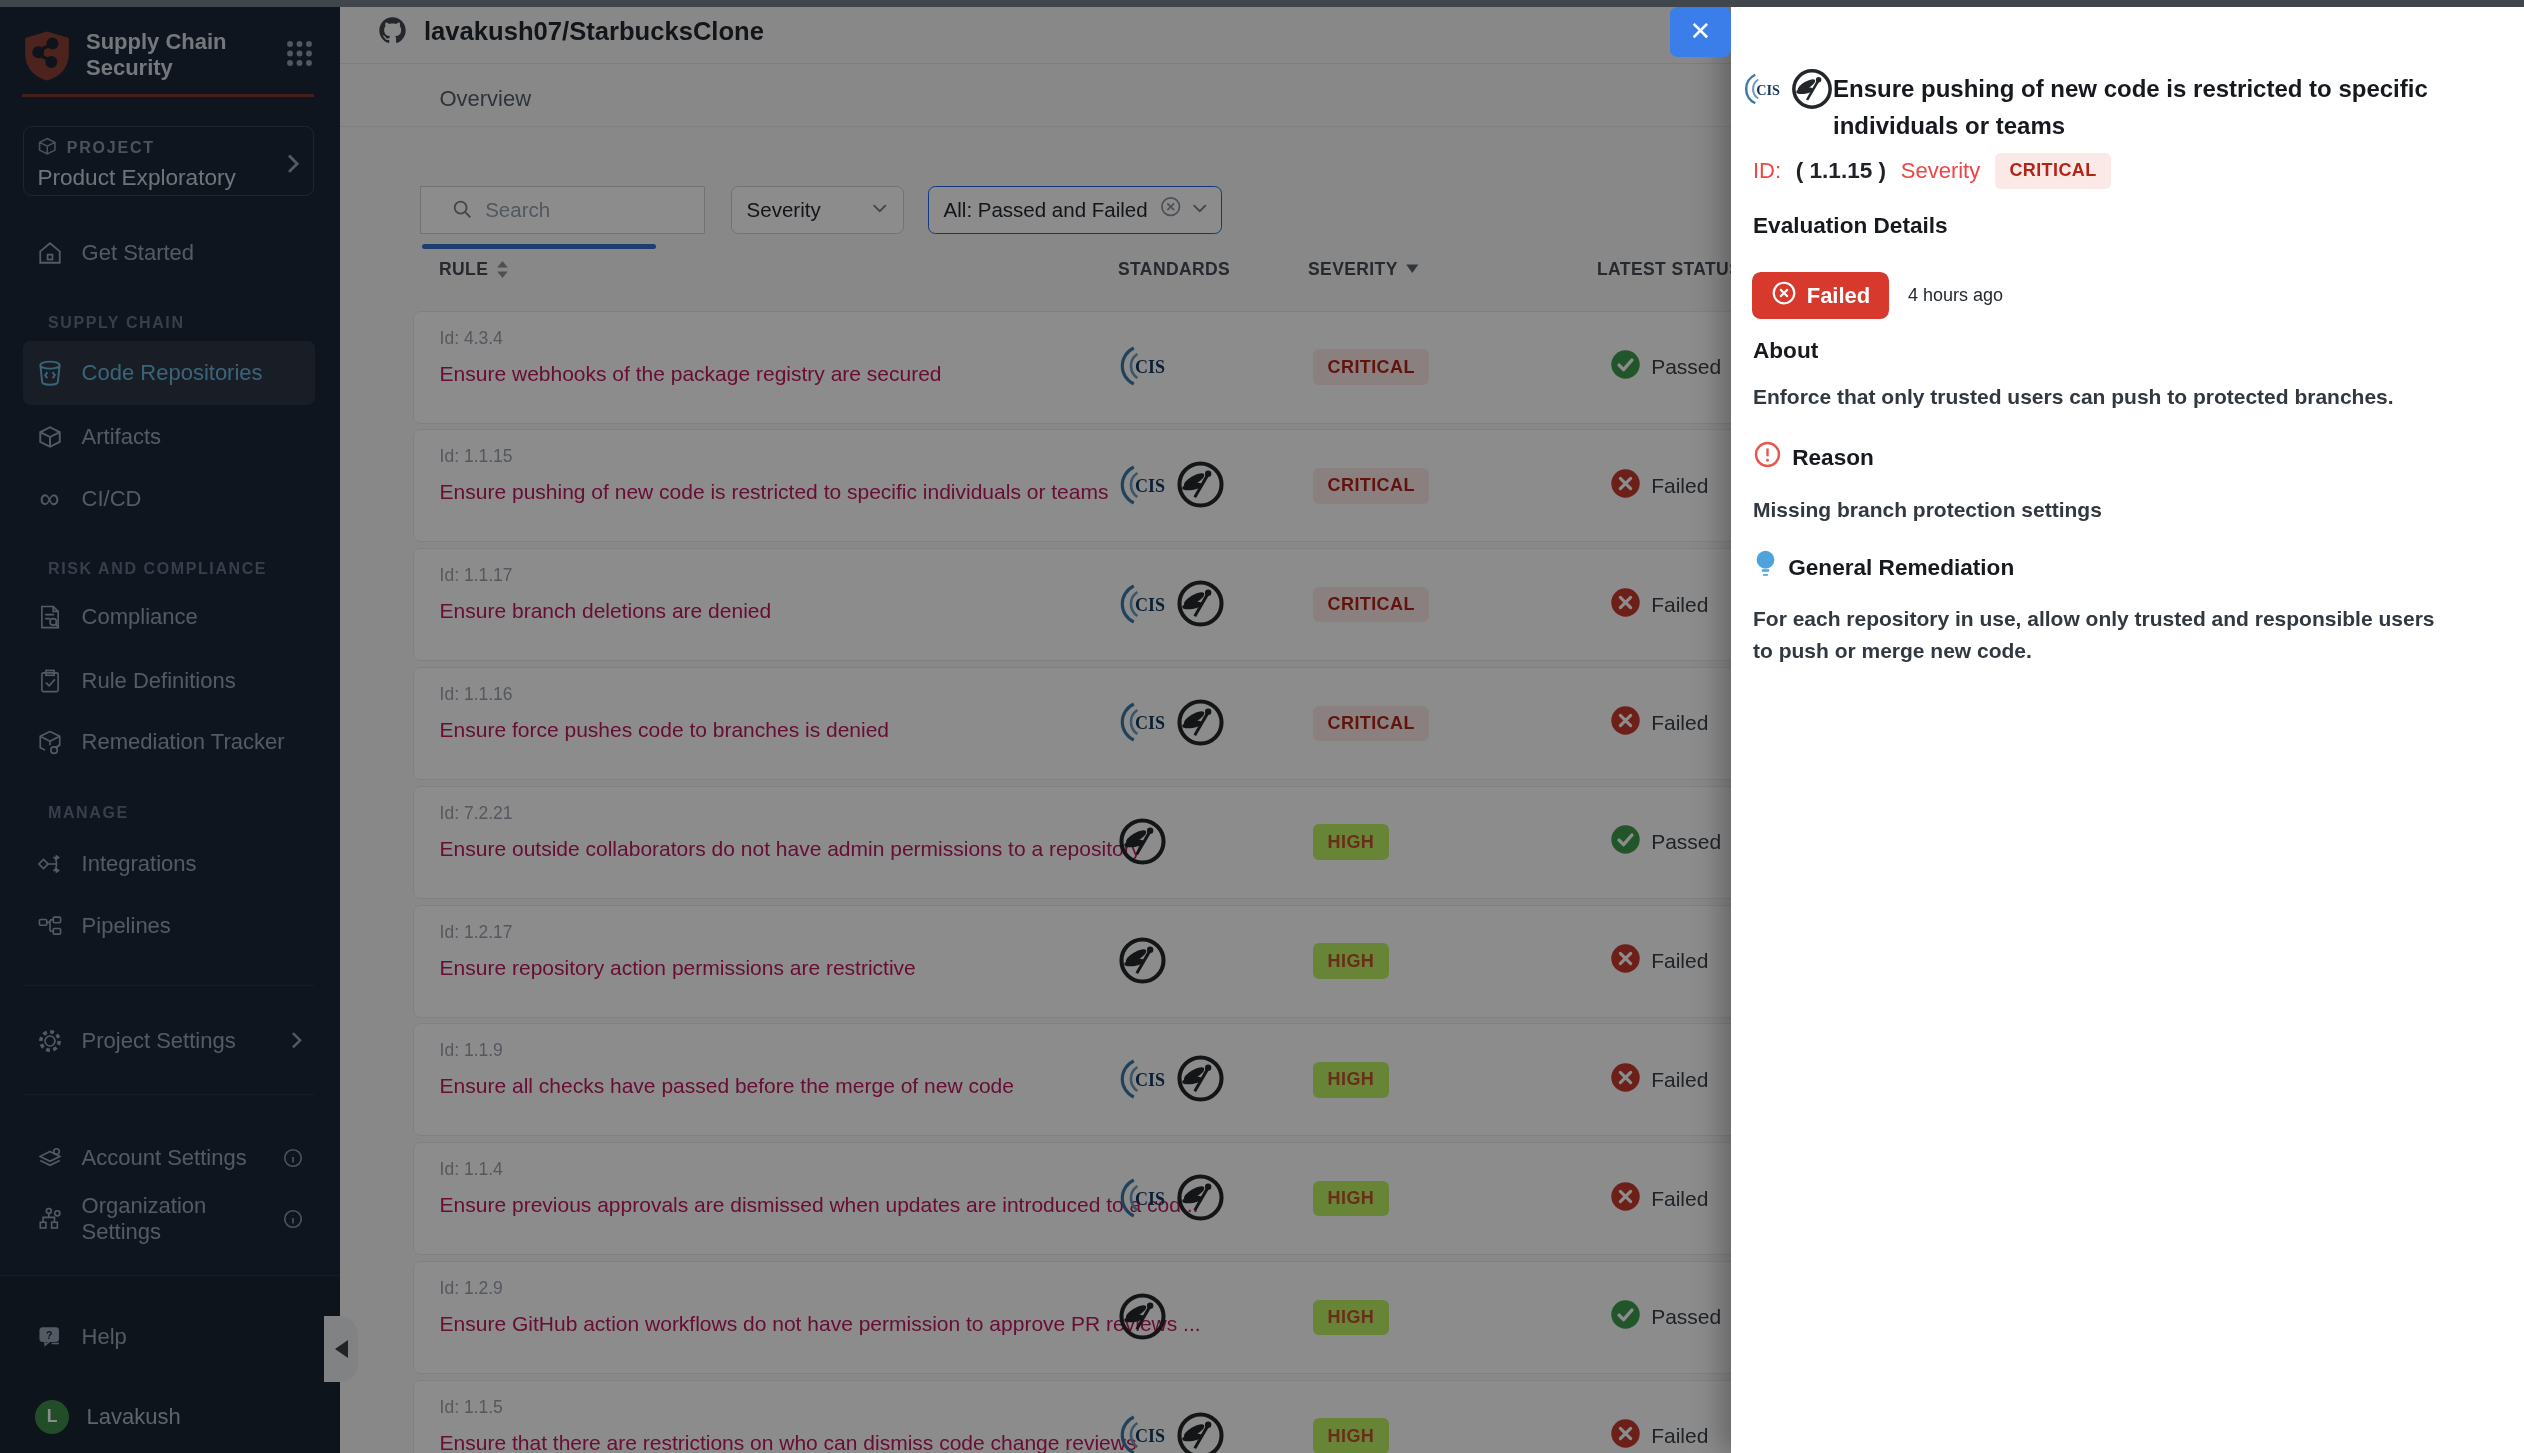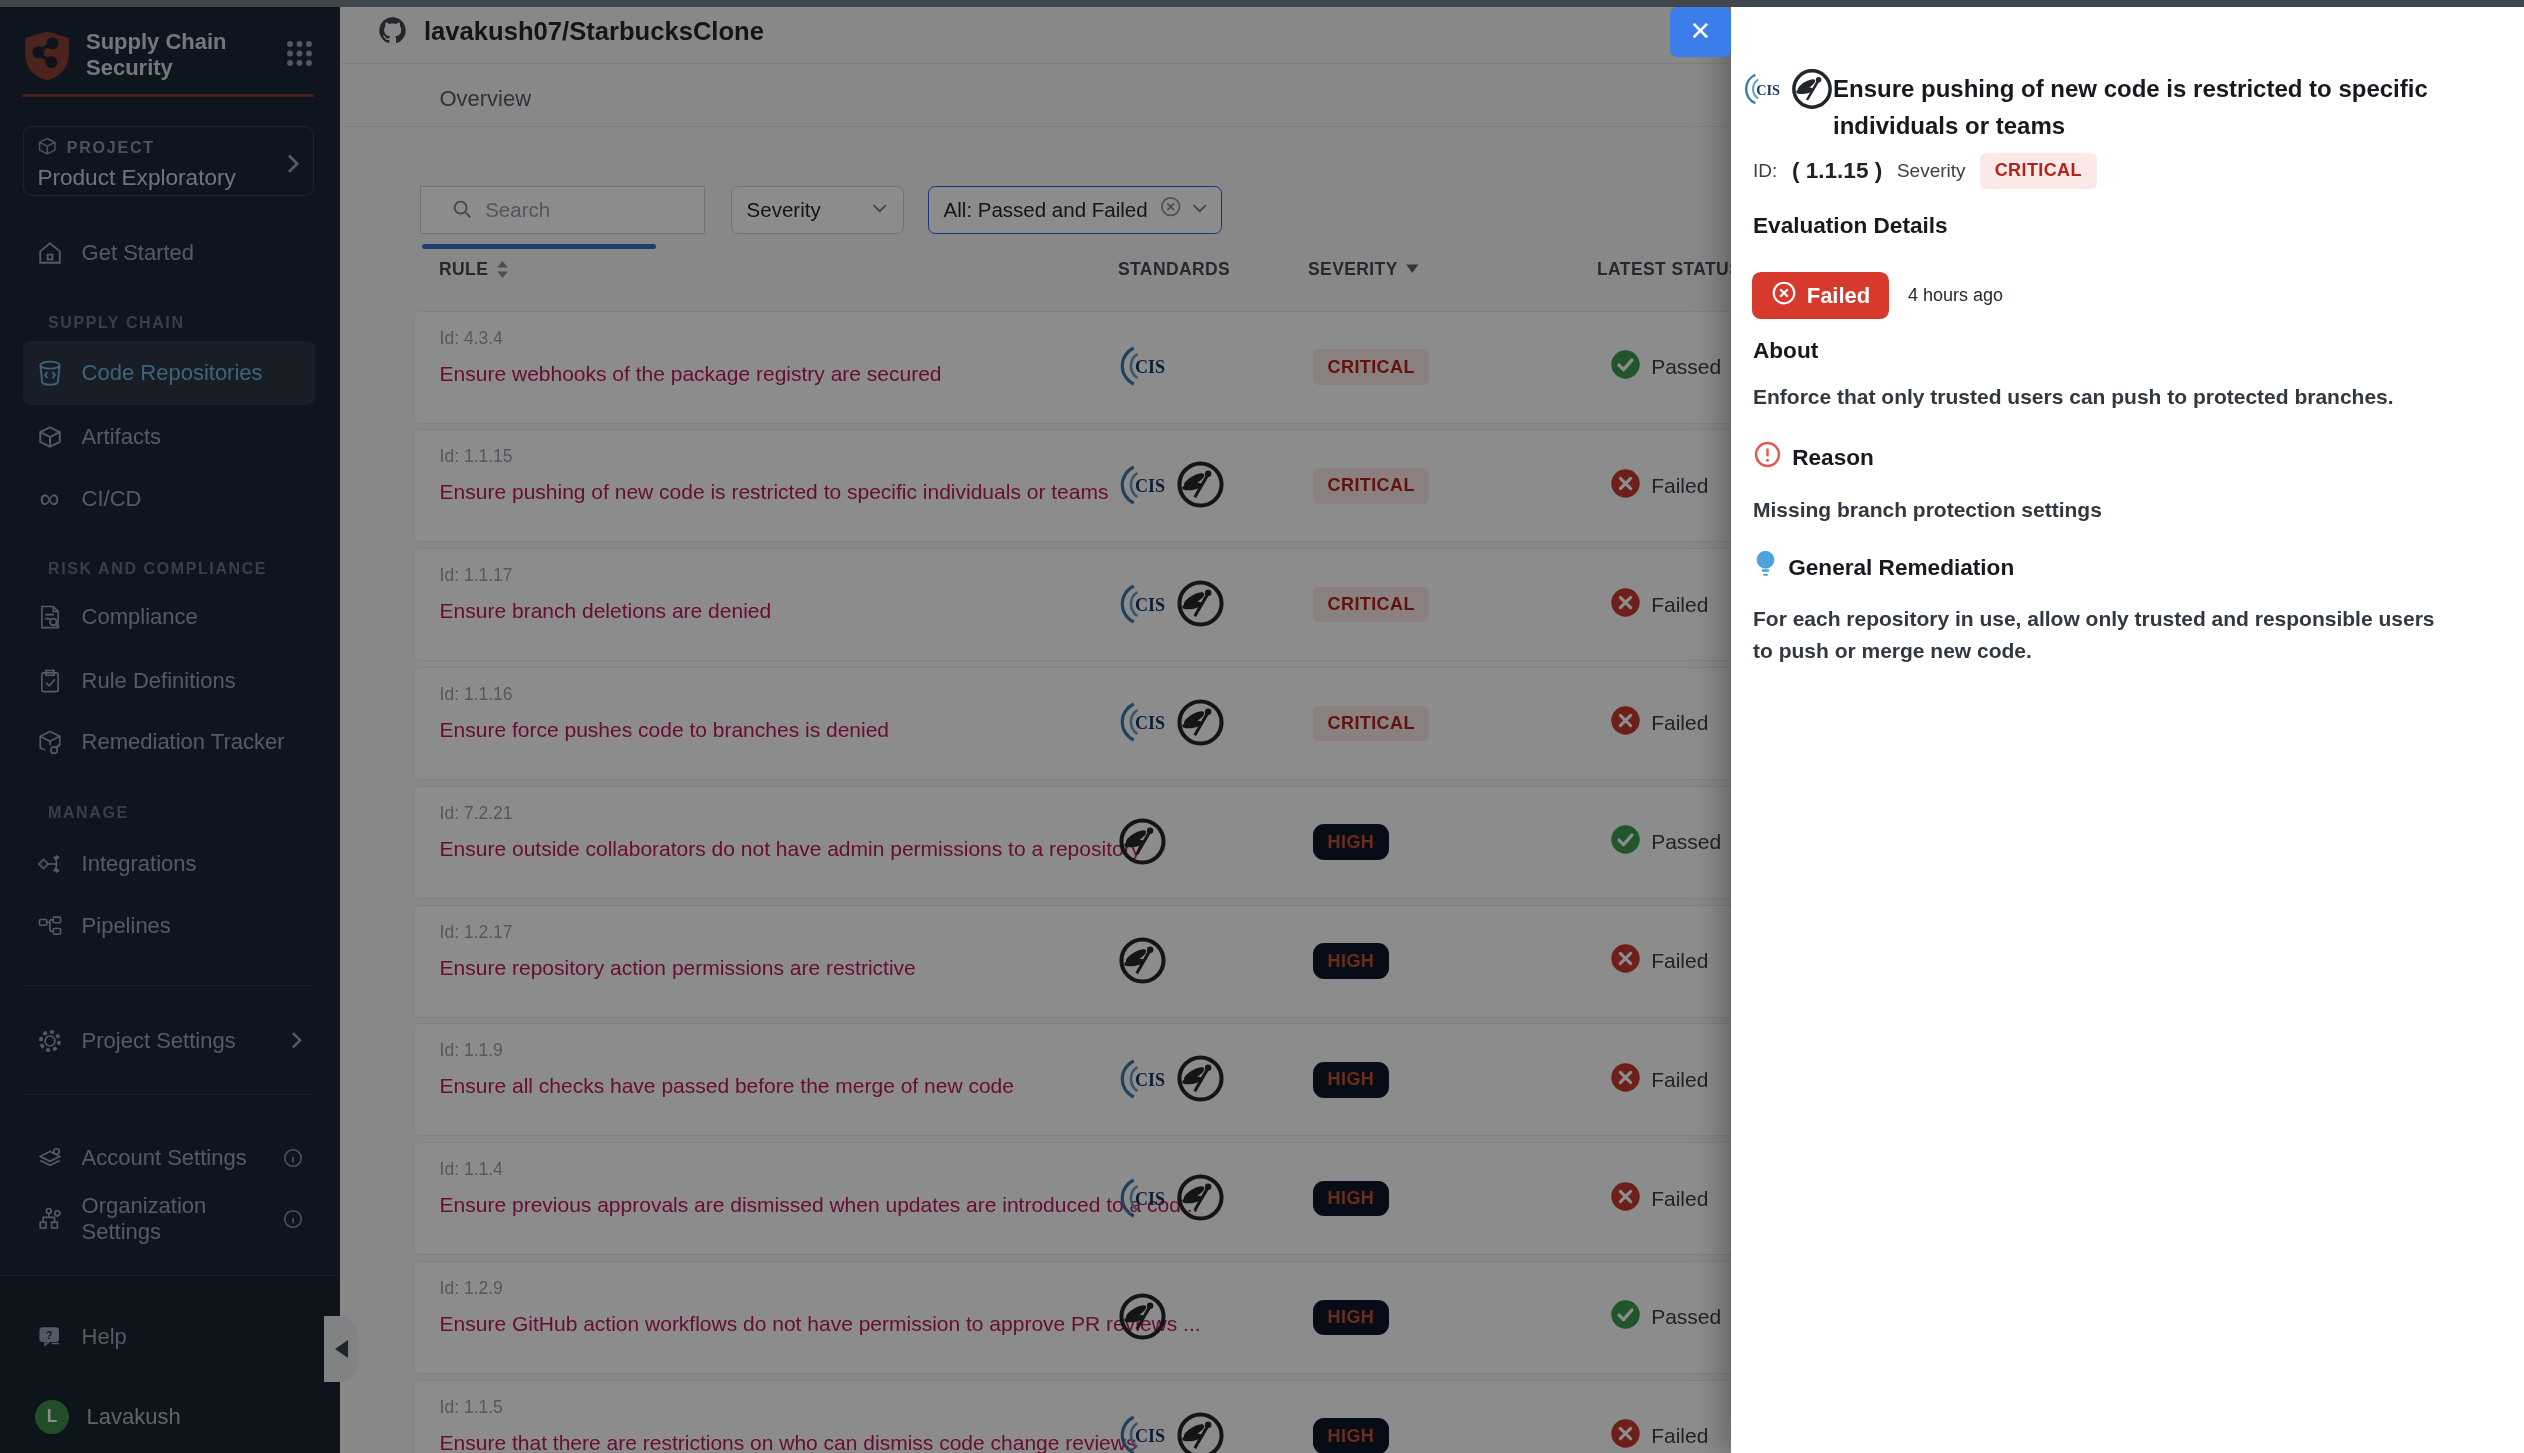--- a/index.html
+++ b/index.html
@@ -62,34 +62,34 @@
 
   #rows{position:absolute;left:73px;top:304px;width:1337px;}
   .row{position:relative;height:113px;background:#ffffff;border:0.7px solid #e8eaef;border-radius:7.3px;margin-bottom:5.8px;
        box-sizing:border-box;cursor:pointer;}
   .row .rid{position:absolute;left:25.6px;top:16px;font-size:17.5px;color:#9aa2ad;}
   .row .rtitle{position:absolute;left:25.6px;top:50px;font-size:21px;color:#be185d;white-space:nowrap;}
   .row .stds{position:absolute;left:703px;top:0;height:100%;display:flex;align-items:center;gap:10.2px;}
   .row .sevc{position:absolute;left:899px;top:0;height:100%;display:flex;align-items:center;}
   .sev{font-size:18px;font-weight:700;border-radius:5.8px;padding:7.3px 14.6px;letter-spacing:0.4px;}
   .sev-critical{color:#b42318;background:#fbe9e7;}
-  .sev-high{color:#c05231;background:#0f172a;border-radius:11px;}
+  .sev-high{color:#c05231;background:#bef264;}
   .row .stat{position:absolute;left:1196px;top:0;height:100%;display:flex;align-items:center;gap:10.2px;font-size:21px;color:#3a424a;}
 
   
   #overlay{position:absolute;inset:0;background:rgba(0,0,0,0.45);z-index:70;}
   #drawer{position:absolute;left:1731px;top:0;width:793px;height:1454px;background:#ffffff;z-index:80;
           box-shadow:-10.2px 0 26px rgba(0,0,0,.28);}
   #close-btn{position:absolute;left:1670px;top:6.6px;width:61px;height:50px;background:#3b7de9;border:none;border-radius:7.3px;
           color:#fff;font-size:26px;font-weight:700;z-index:85;cursor:pointer;display:flex;align-items:center;justify-content:center;
           font-family:"Liberation Sans","DejaVu Sans",sans-serif;}
   .d-badges{position:absolute;left:11px;top:67px;display:flex;align-items:center;gap:10.2px;}
   .d-title{position:absolute;left:102px;top:70px;width:690px;font-size:24px;font-weight:700;color:#16191d;line-height:37px;}
   .d-idrow{position:absolute;left:22px;top:153px;display:flex;align-items:center;gap:14.6px;}
-  .d-gray{color:#404040;font-size:19px;}
+  .d-gray{color:#ef4444;font-size:22px;}
   .d-idval{color:#1f2328;font-size:22.6px;font-weight:600;}
   .d-h{position:absolute;left:22px;font-size:22.6px;font-weight:700;color:#16191d;display:flex;align-items:center;gap:10.2px;}
   .d-body{position:absolute;left:22px;font-size:21px;color:#32383f;line-height:32px;width:701px;font-weight:bold;}
   .pill-failed{position:absolute;left:20.5px;top:272px;height:47px;background:#d73a2d;border-radius:8.8px;color:#fff;
        font-size:22px;font-weight:600;display:flex;align-items:center;gap:10.2px;padding:0 19px;}
   .d-time{position:absolute;left:177px;top:272px;height:47px;display:flex;align-items:center;font-size:18px;color:#24292f;}
 </style>
 </head>
 <body>
 

